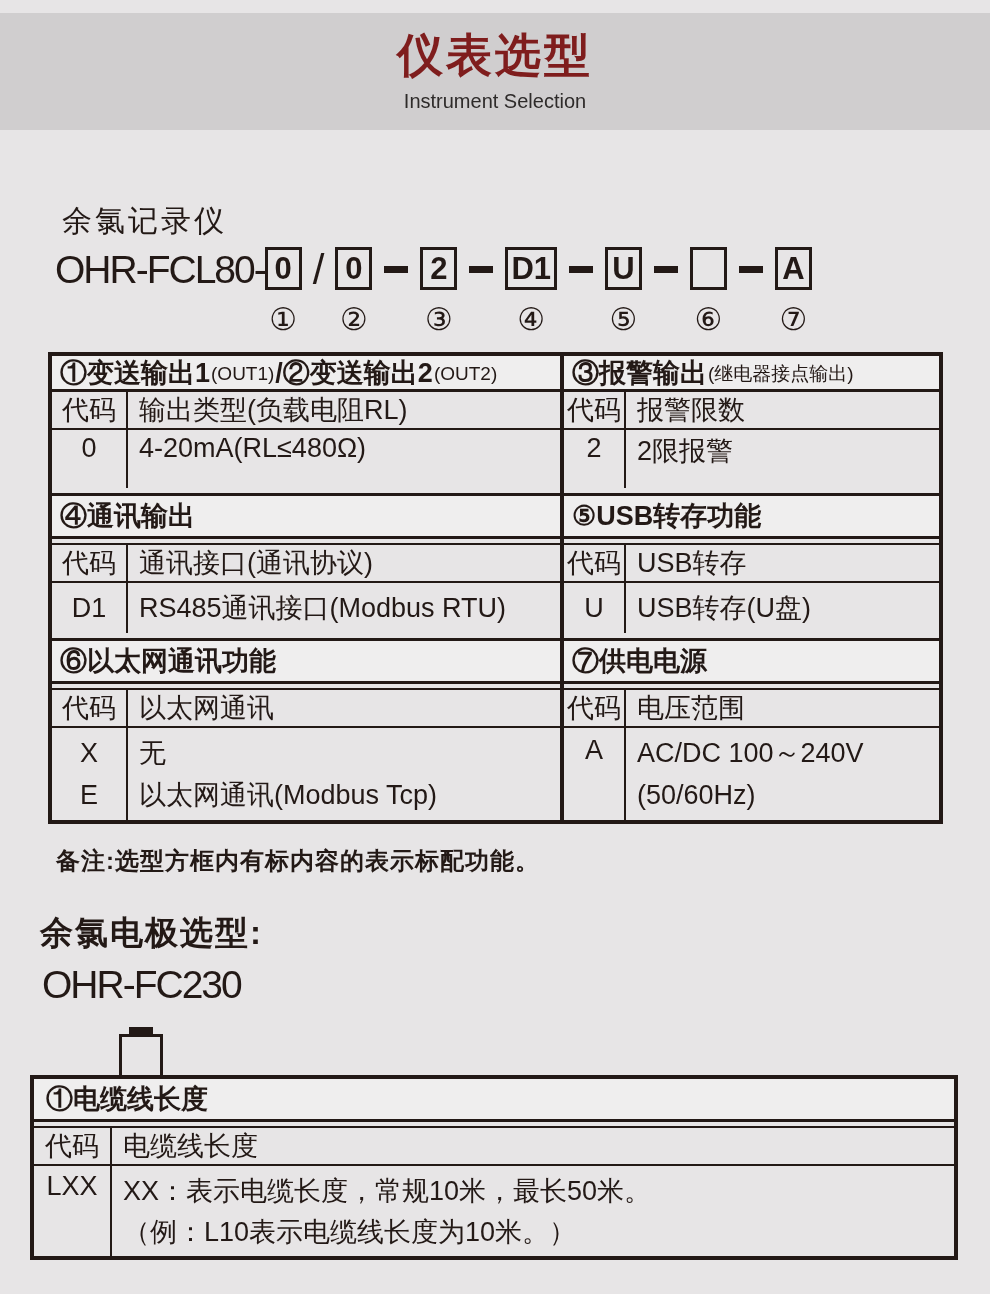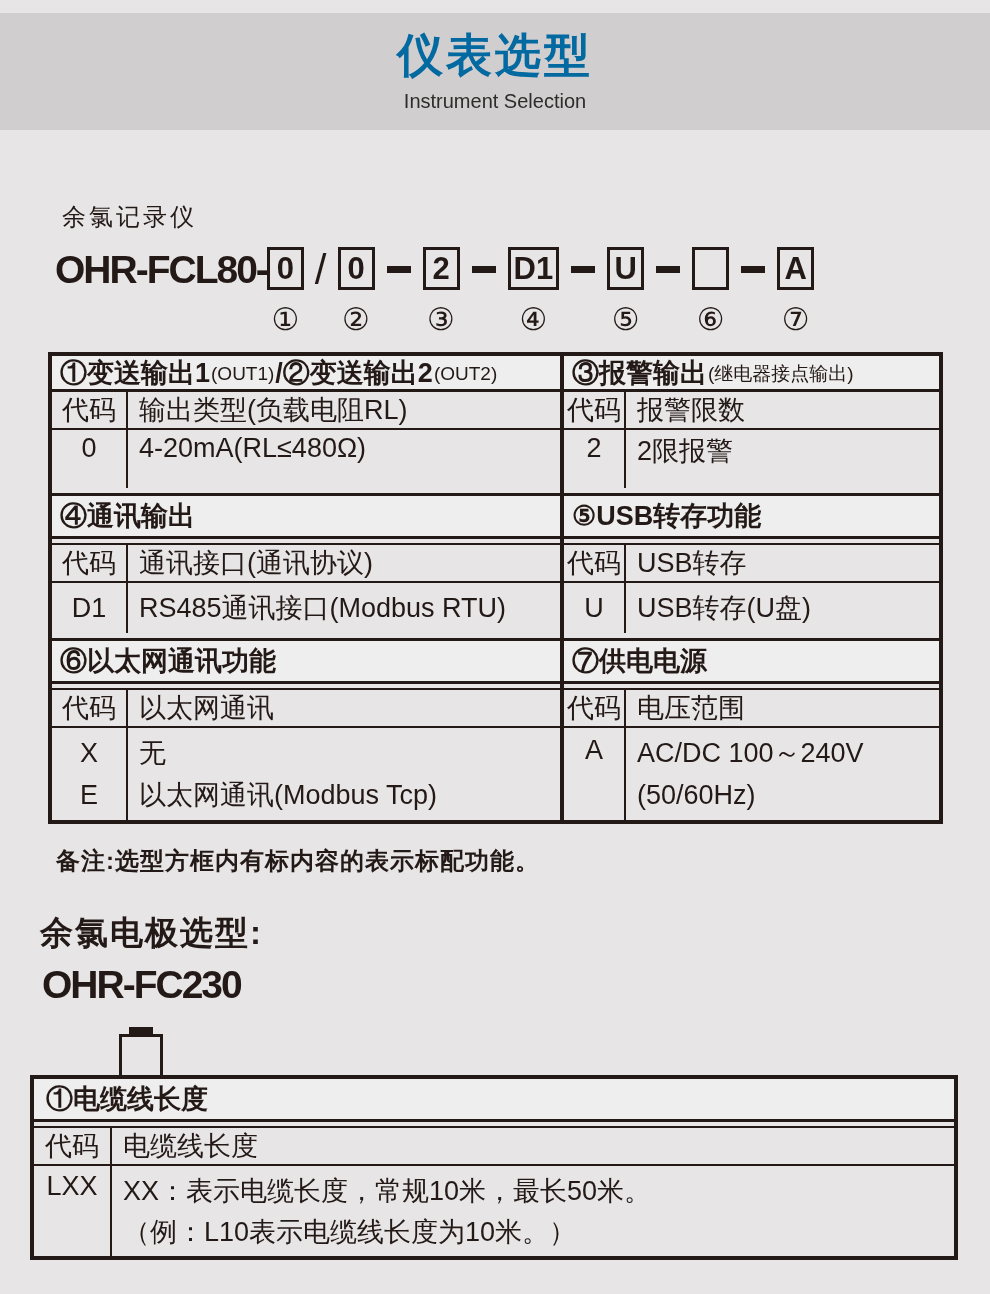--- a/index.html
+++ b/index.html
@@ -2,27 +2,27 @@
 <html><head>
 <meta charset="utf-8">
 <style>
   * { margin:0; padding:0; box-sizing:border-box; }
   html,body { background:#e7e5e6; }
   body { width:990px; height:1294px; font-family:"Liberation Sans", sans-serif; color:#231916; position:relative; overflow:hidden; }
   .page { position:relative; width:990px; height:1294px; }
 
   
   .title-band { position:absolute; top:13px; left:0; width:990px; height:117px; background:#d0cecf; text-align:center; }
-  .title { padding-top:12px; font-size:46px; font-weight:bold; letter-spacing:3px; color:#0369a1; }
+  .title { padding-top:12px; font-size:46px; font-weight:bold; letter-spacing:3px; color:#7f1d1d; }
   .subtitle { margin-top:3px; font-size:20px; color:#2e2b2a; }
 
   
-  .product-name { position:absolute; top:201px; left:62px; font-size:24px; letter-spacing:3px; }
+  .product-name { position:absolute; top:201px; left:62px; font-size:30px; letter-spacing:3px; }
   .model-line { position:absolute; top:247px; left:55px; display:flex; align-items:flex-start; }
-  .model-prefix { font-size:39px; font-weight:700; letter-spacing:-2px; line-height:46px; white-space:nowrap; }
+  .model-prefix { font-size:39px; font-weight:400; letter-spacing:-2px; line-height:46px; white-space:nowrap; }
   .slot { display:flex; flex-direction:column; align-items:center; }
   .code-box { min-width:37px; height:43px; border:3px solid #231916; display:flex; align-items:center; justify-content:center; font-size:31px; font-weight:700; padding:0 3px; }
   .slot-num { margin-top:13px; font-size:31px; line-height:34px; }
   .sep-slash { font-size:42px; line-height:46px; margin:0 11px; font-weight:400; }
   .dash { width:24px; height:7px; background:#231916; margin:19px 12px 0 12px; }
 
   
   .spec-table { position:absolute; top:352px; left:48px; width:895px; border:4px solid #231916; display:flex; background:#e7e5e6; }
   .half { display:flex; flex-direction:column; }
   .half-left { width:512px; border-right:4px solid #231916; }

